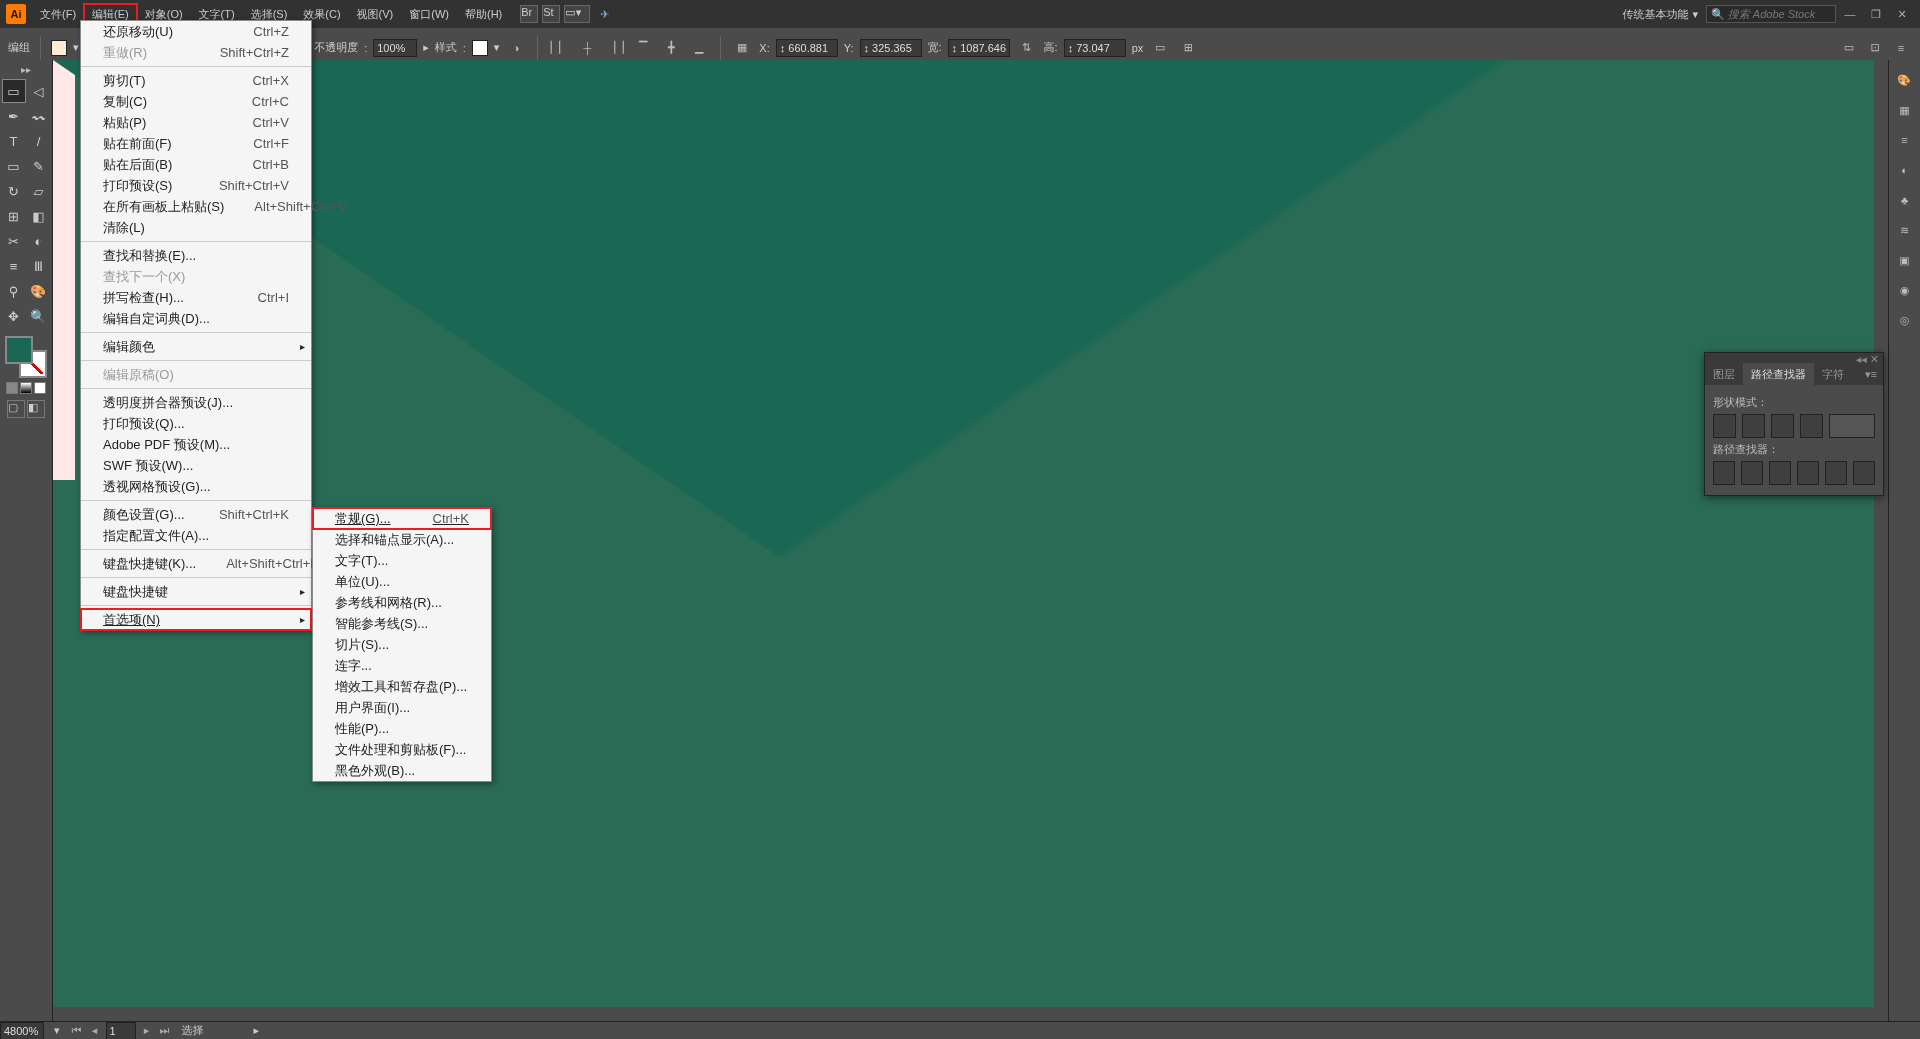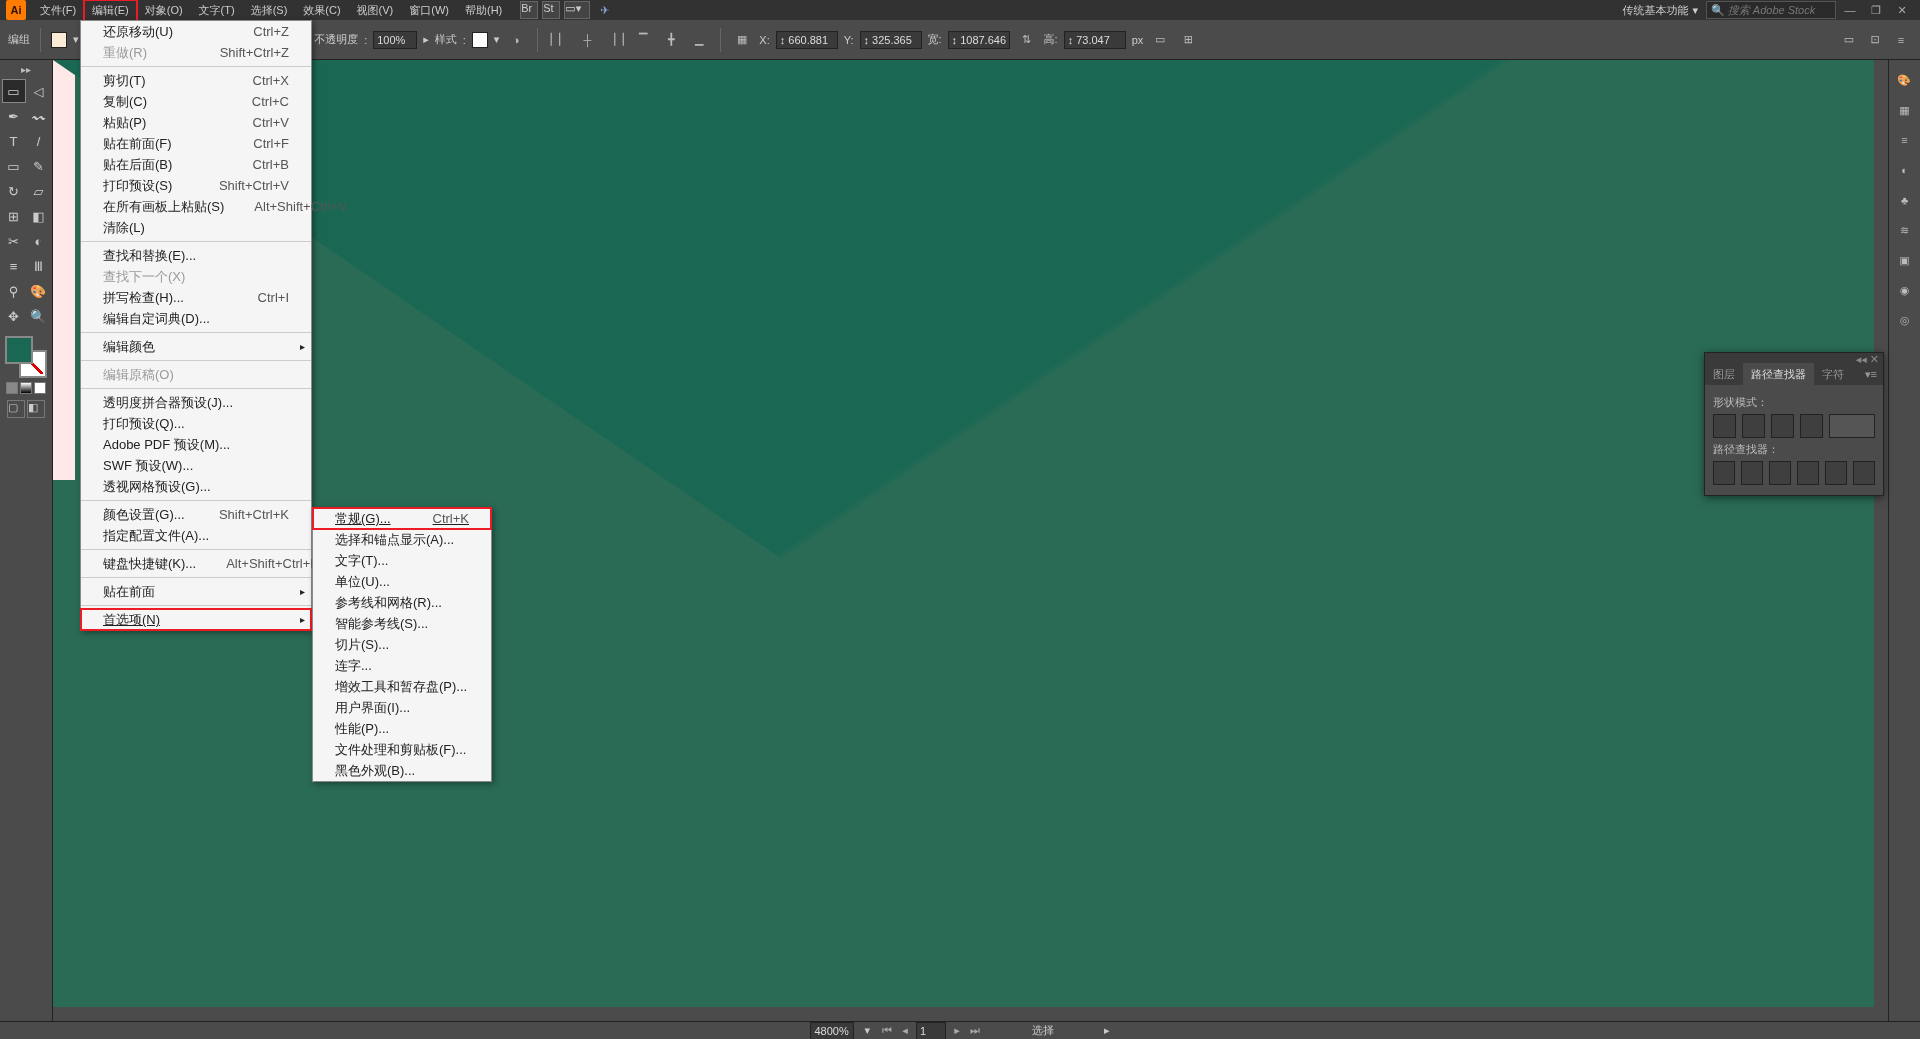--- a/index.html
+++ b/index.html
@@ -1,19 +1,19 @@
 <!DOCTYPE html>
 <html><head>
 <meta charset="utf-8">
 <style>
 * { margin:0; padding:0; box-sizing:border-box; font-family:"Microsoft YaHei","Segoe UI",sans-serif; user-select:none; }
 body { background:#323232; width:1920px; height:1039px; overflow:hidden; position:relative; color:#ccc; font-size:11px; }
 
 
-.menubar { height:20px; background:#323232; display:flex; align-items:center; gap:0; padding:0 6px; }
+.menubar { height:28px; background:#323232; display:flex; align-items:center; gap:0; padding:0 6px; }
 .menubar .logo { width:20px; height:20px; background:#ff7c00; display:flex; align-items:center; justify-content:center; font-weight:bold; color:#2d1100; border-radius:2px; margin-right:6px;}
 .menubar .mi { padding:3px 8px; cursor:pointer; }
 .menubar .mi.active { outline:2px solid #ed1c24; outline-offset:-1px; }
 .menubar .spacer { flex:1; }
 .menubar .right-btn { padding:3px 8px; display:flex; align-items:center; gap:4px; }
 .iconbox { width:18px; height:18px; background:#444; border:1px solid #666; display:inline-block;}
 .winbtn { width:24px; height:16px; display:flex; align-items:center; justify-content:center; color:#aaa; margin-left:2px;}
 
 
 .controlbar { height:40px; background:#4b4b4b; border-bottom:1px solid #222; display:flex; align-items:center; padding:0 8px; gap:6px; font-size:11px;}
@@ -69,21 +69,21 @@
 .dropdown .row.disabled{color:#999;}
 .dropdown .row.submenu::after{content:"▸";position:absolute;right:6px;font-size:10px;}
 .dropdown .row{position:relative;}
 .dropdown hr{border:none;border-top:1px solid #ccc;margin:3px 0;}
 .dropdown .sc{color:#555;margin-left:30px;}
 .dd-edit{left:80px;top:20px;width:232px;}
 .dd-pref{left:312px;top:507px;width:180px;}
 .redbox{outline:2px solid #ed1c24;outline-offset:-1px;text-decoration:underline;}
 
 
-.statusbar{position:absolute;bottom:0;left:0;right:0;height:18px;background:#4b4b4b;border-top:1px solid #222;display:flex;align-items:center;padding:0 0;gap:10px;font-size:11px;color:#ccc;justify-content:center;}
+.statusbar{position:absolute;bottom:0;left:0;right:0;height:18px;background:#4b4b4b;border-top:1px solid #222;display:flex;align-items:center;padding:0 0;gap:10px;font-size:11px;color:#ccc;}
 .navset{display:flex;align-items:center;gap:4px;}
 .navbtn{width:14px;height:14px;display:flex;align-items:center;justify-content:center;color:#aaa;}
 
 
 .searchbox{background:#2a2a2a;border:1px solid #555;height:18px;width:130px;display:flex;align-items:center;padding:0 4px;color:#777;}
 </style>
 </head>
 <body>
 
 <div class="menubar">
@@ -344,21 +344,21 @@
     <div class="row">
       <span>指定配置文件(A)...</span>
     </div>
     <hr>
     <div class="row">
       <span>键盘快捷键(K)...</span>
       <span class="sc">Alt+Shift+Ctrl+K</span>
     </div>
     <hr>
     <div class="row submenu">
-      <span>贴在前面</span>
+      <span>键盘快捷键</span>
     </div>
     <hr>
     <div class="row submenu redbox">
       <span>首选项(N)</span>
     </div>
   </div>
 
 <div class="dropdown dd-pref" id="dd-pref">
     <div class="row redbox">
       <span>常规(G)...</span>
@@ -405,15 +405,15 @@
 <div class="statusbar">
   <div class="numinput small">4800%</div>
     <span>▾</span>
   <div class="navset">
     <div class="navbtn">⏮</div>
     <div class="navbtn">◂</div>
     <div class="numinput small" style="width:30px;">1</div>
     <div class="navbtn">▸</div>
     <div class="navbtn">⏭</div>
   </div>
-  <span style="margin-left:40px;">选择</span>
+  <span style="">选择</span>
   <span style="margin-left:40px;">▸</span>
 </div>
 
 </body></html>

